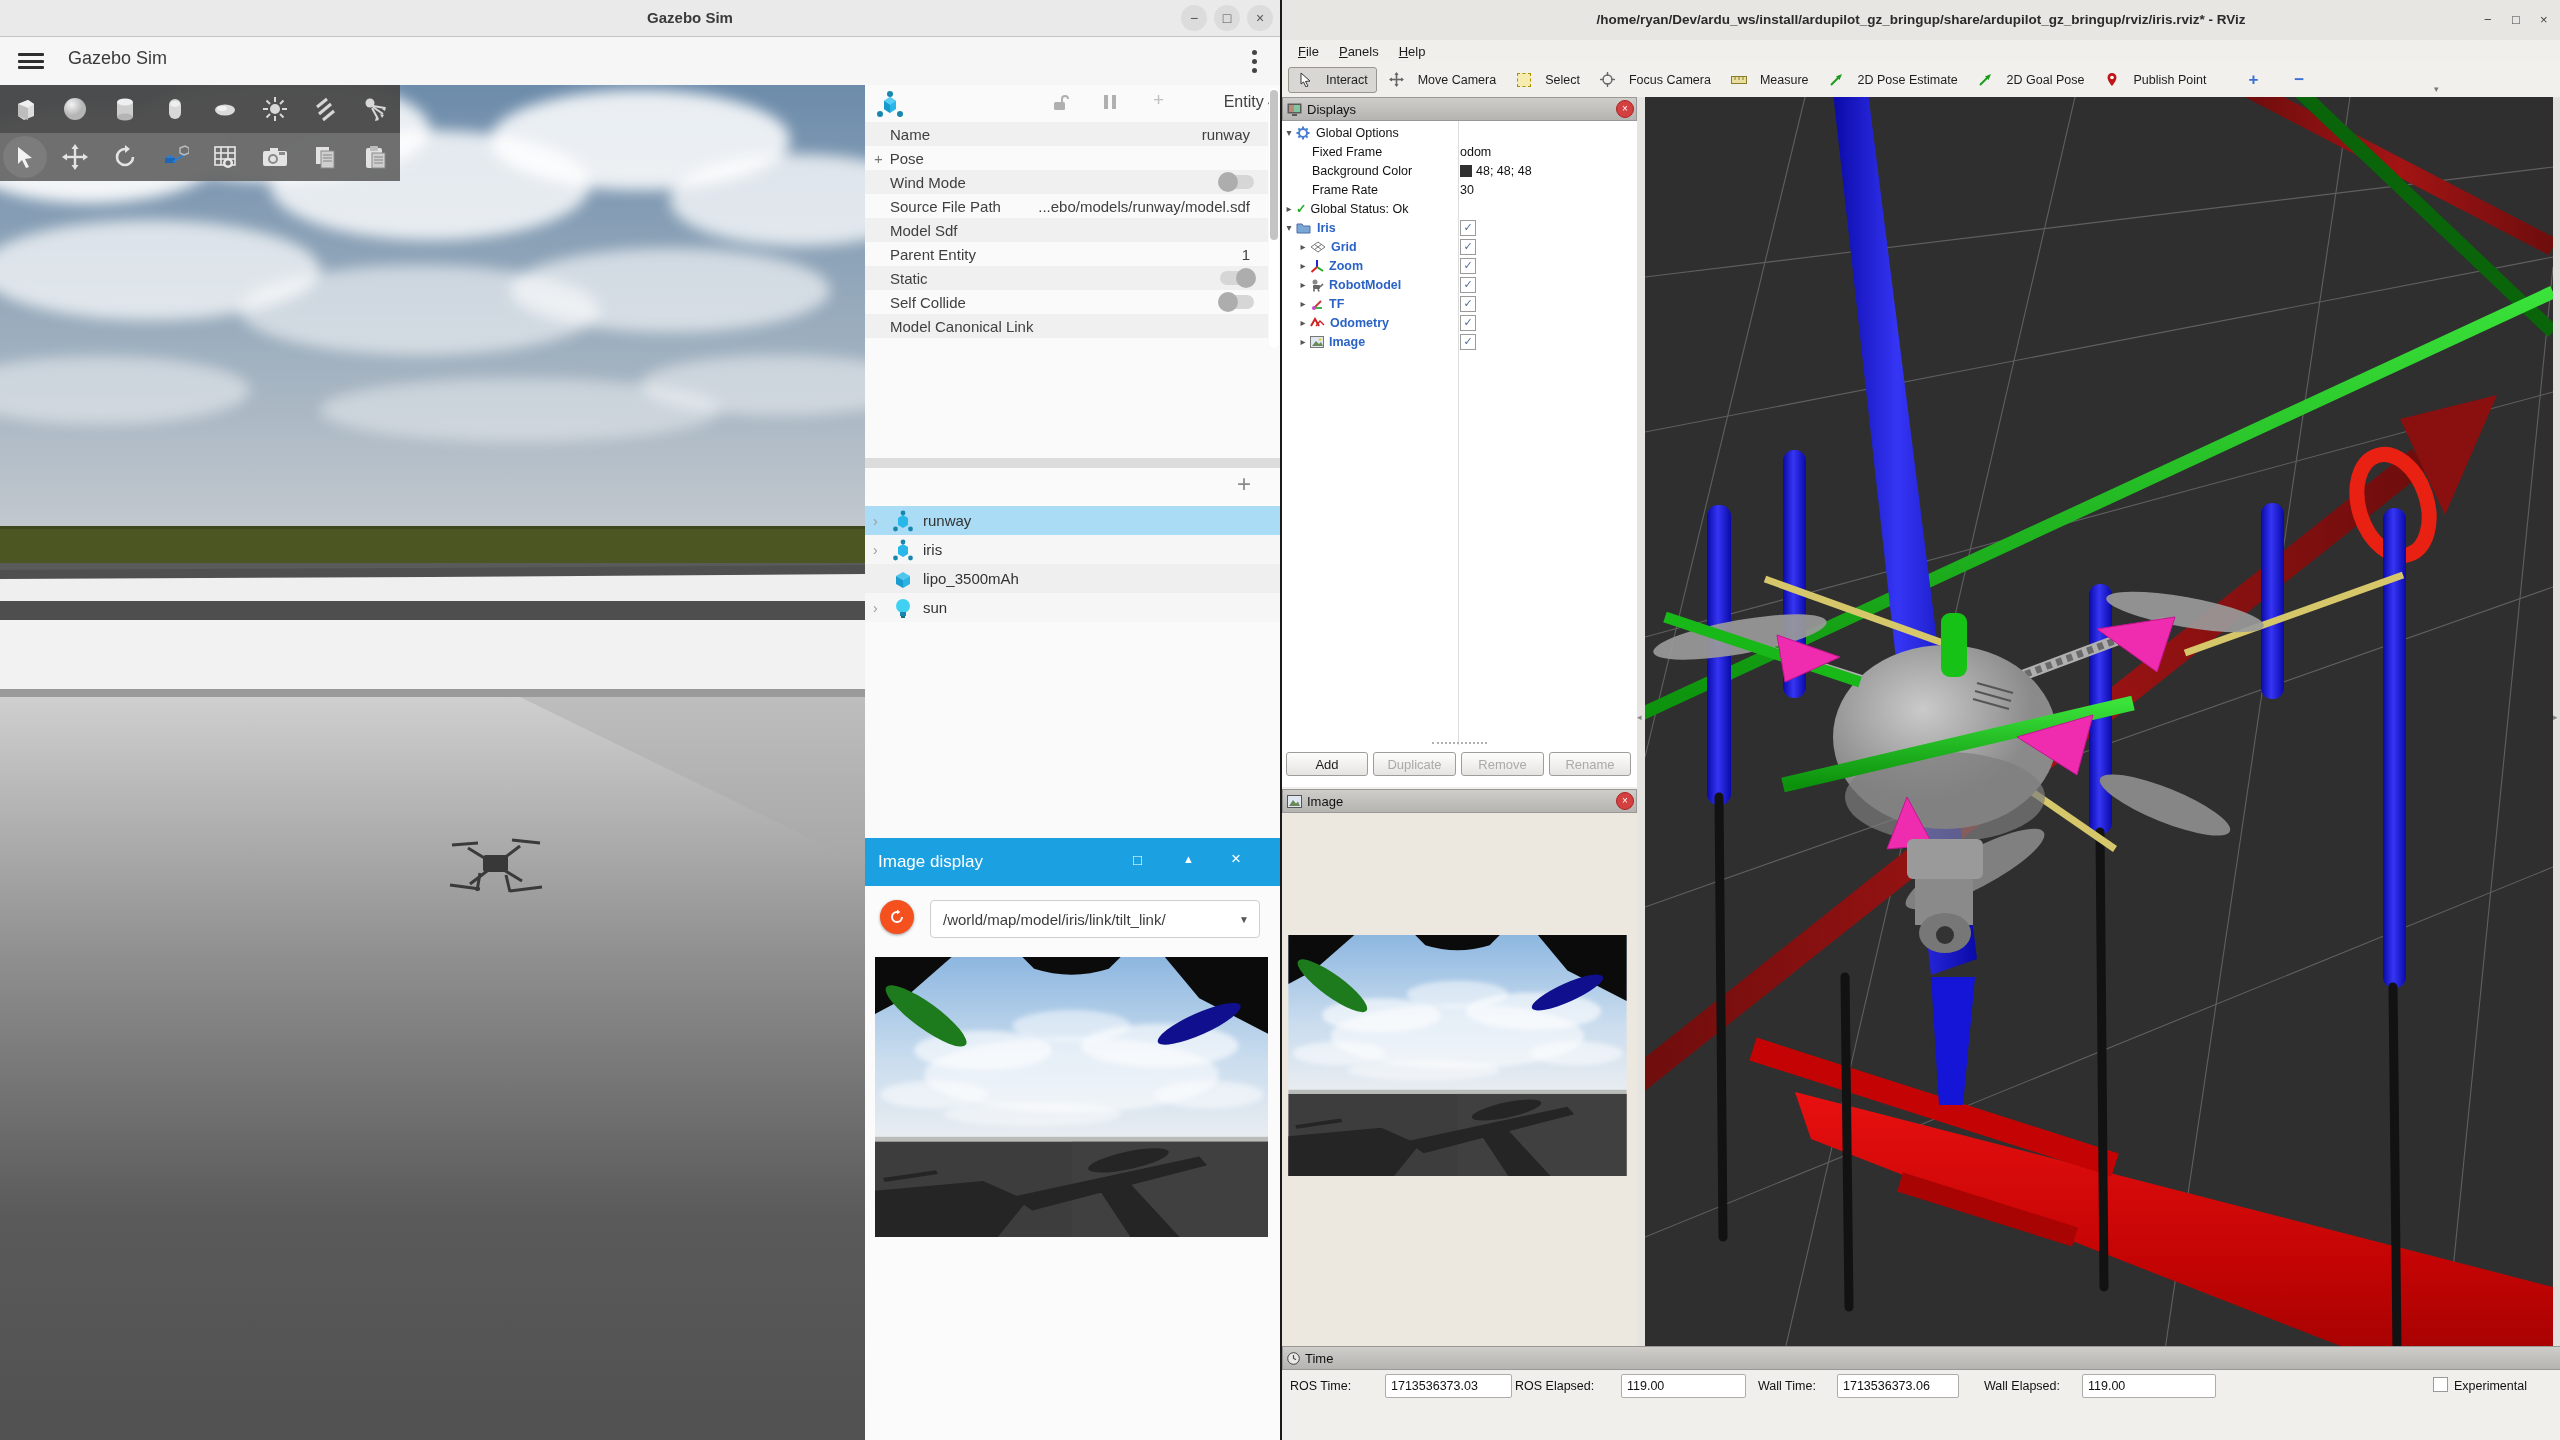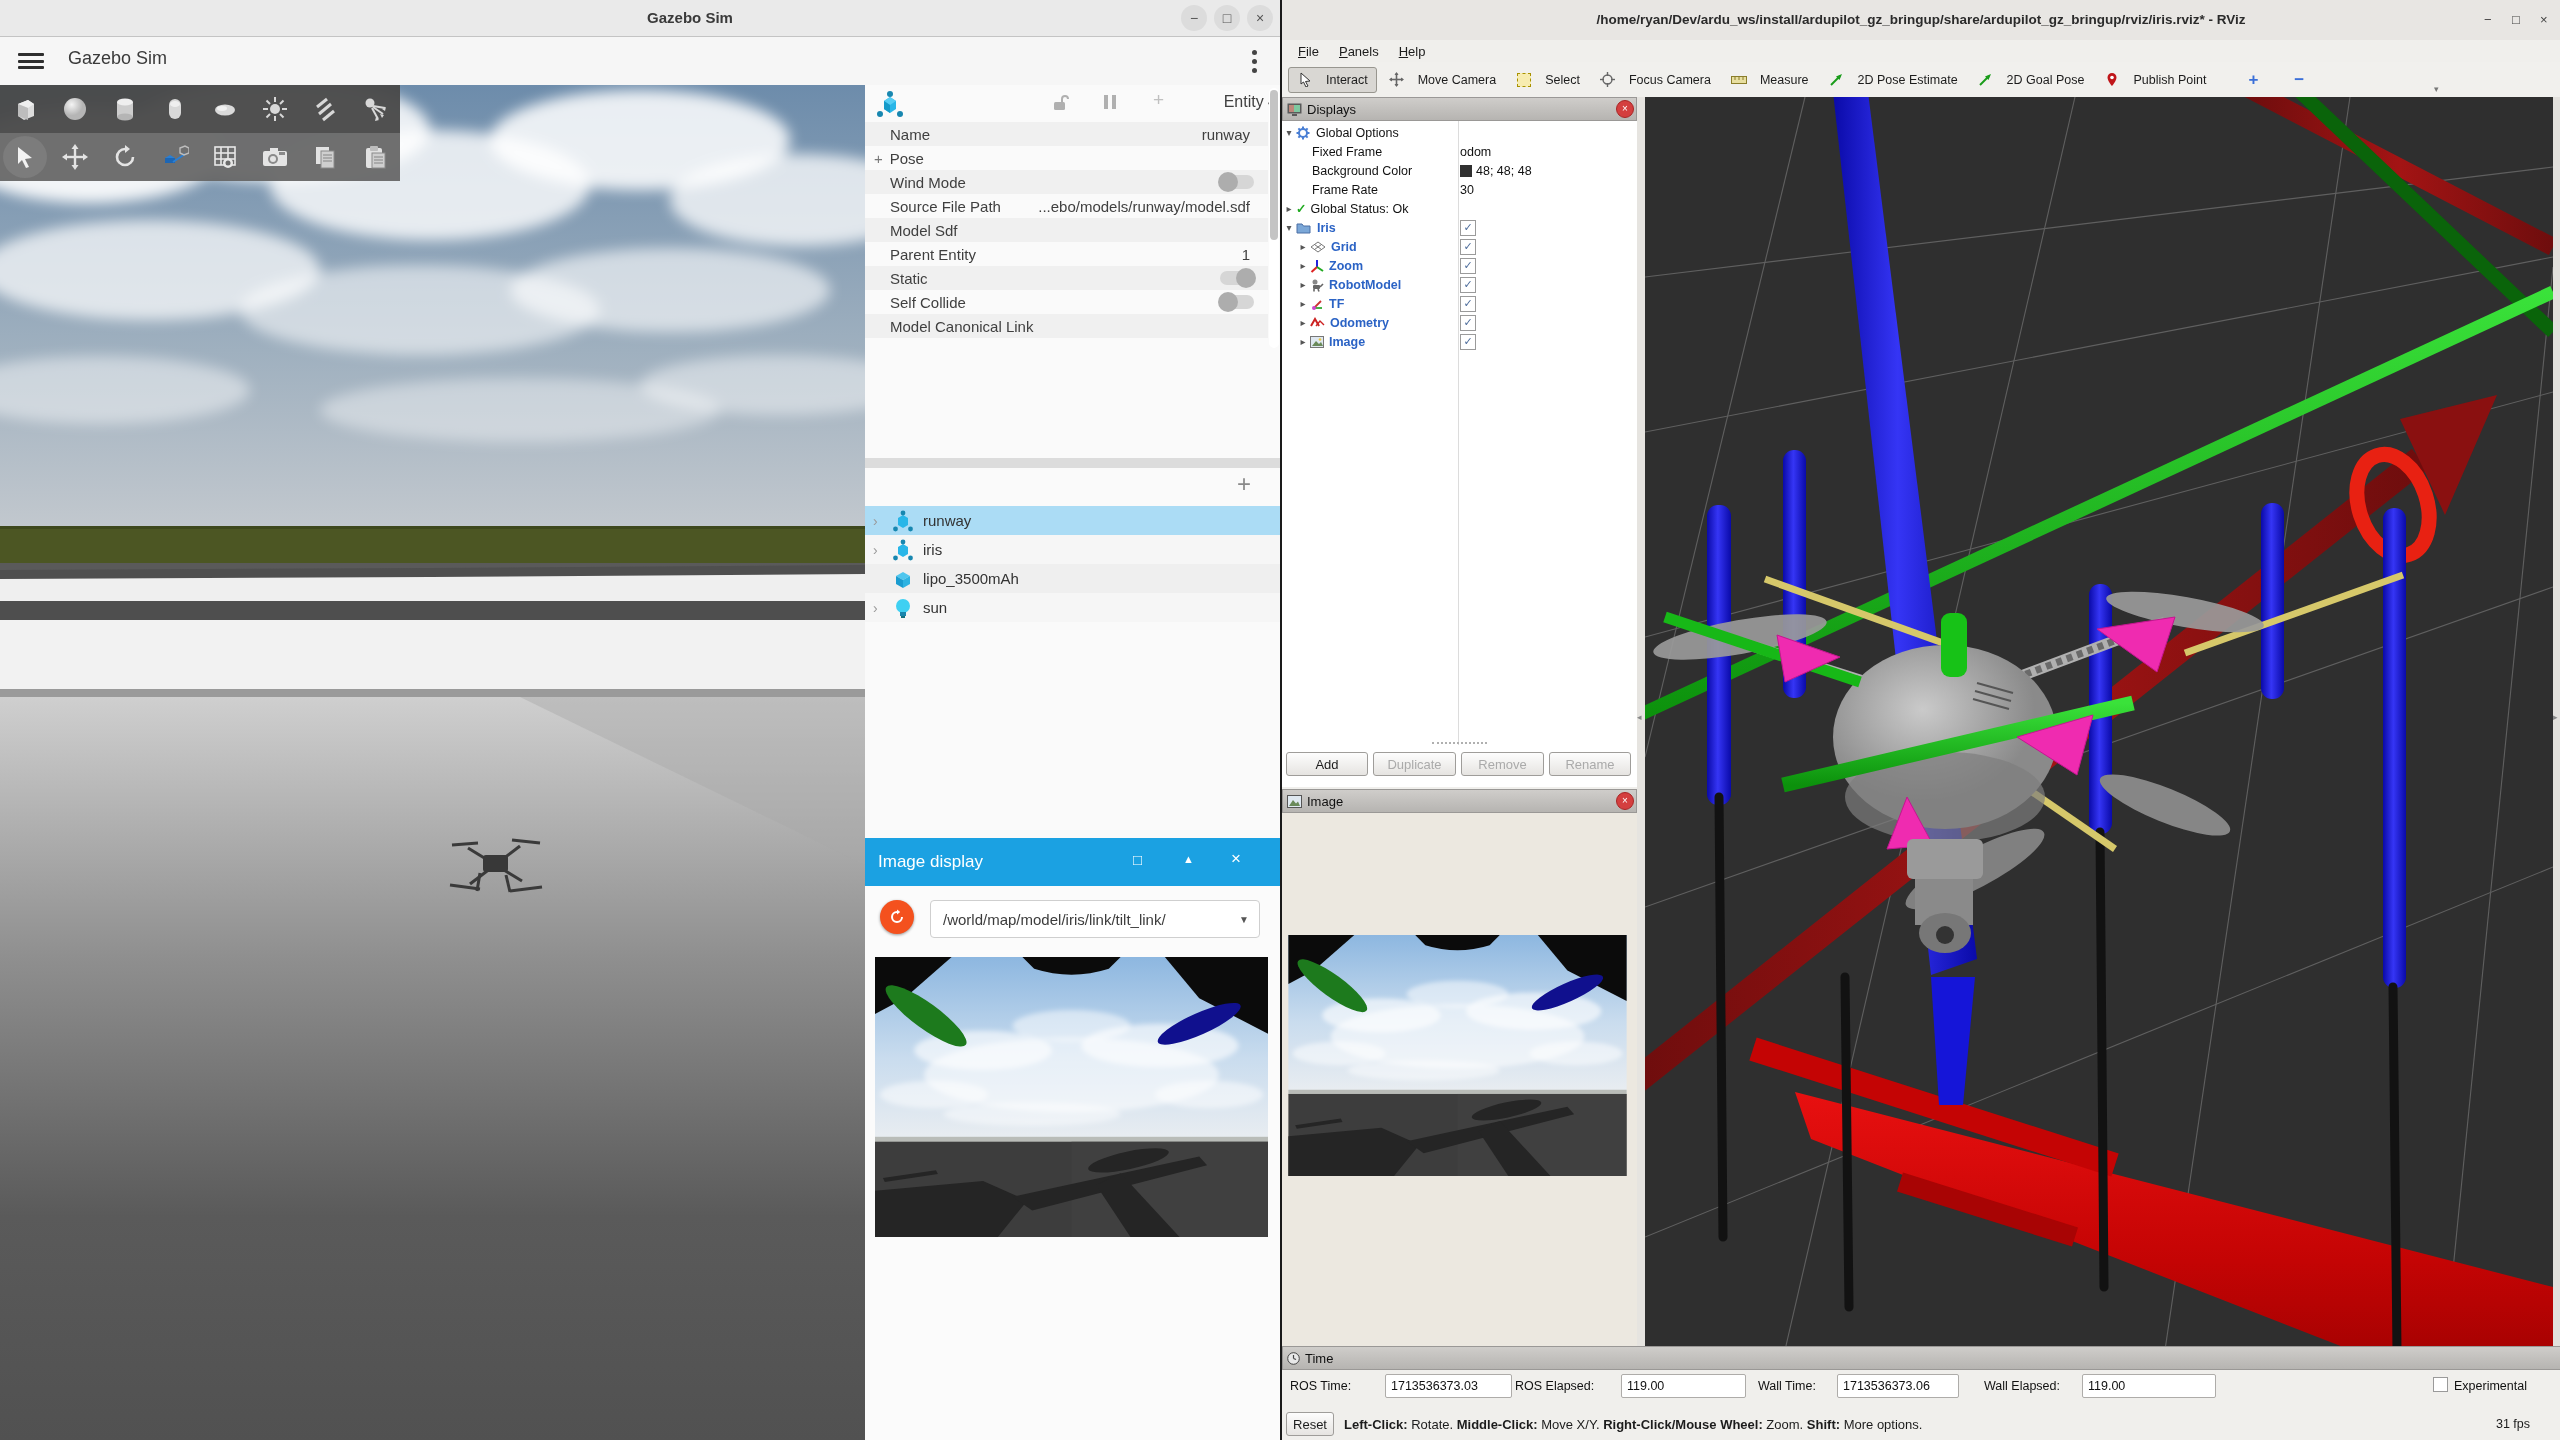--- a/index.html
+++ b/index.html
@@ -904,21 +904,14 @@
     <input class="tinput" style="left: 103px; width: 115px;" value="1713536373.03">
     <span class="abs tlabel" style="left:233px;top:1379px">ROS Elapsed:</span>
     <input class="tinput" style="left: 339px; width: 113px;" value="119.00">
     <span class="abs tlabel" style="left:476px;top:1379px">Wall Time:</span>
     <input class="tinput" style="left: 555px; width: 110px;" value="1713536373.06">
     <span class="abs tlabel" style="left:702px;top:1379px">Wall Elapsed:</span>
     <input class="tinput" style="left: 800px; width: 122px;" value="119.00">
     <span class="abs" style="left:1151px;top:1377px;width:13px;height:13px;border:1px solid #9a9a9a;background:#fff"></span>
     <span class="abs tlabel" style="left:1172px;top:1379px">Experimental</span>
 
-    <div id="rv-status" class="abs">
-      <button class="rvbtn" style="position:static;margin-left:4px;width:48px;height:24px">Reset</button>
-      <span style="margin-left:10px">
-        <b>Left-Click:</b><span> Rotate. </span><b>Middle-Click:</b><span> Move X/Y. </span><b>Right-Click/Mouse Wheel:</b><span> Zoom. </span><b>Shift:</b><span> More options.</span>
-      </span>
-      <span style="position:absolute;right:30px;font-size:12.5px">31 fps</span>
-    </div>
   </div>
 </div>
 
 </body></html>

